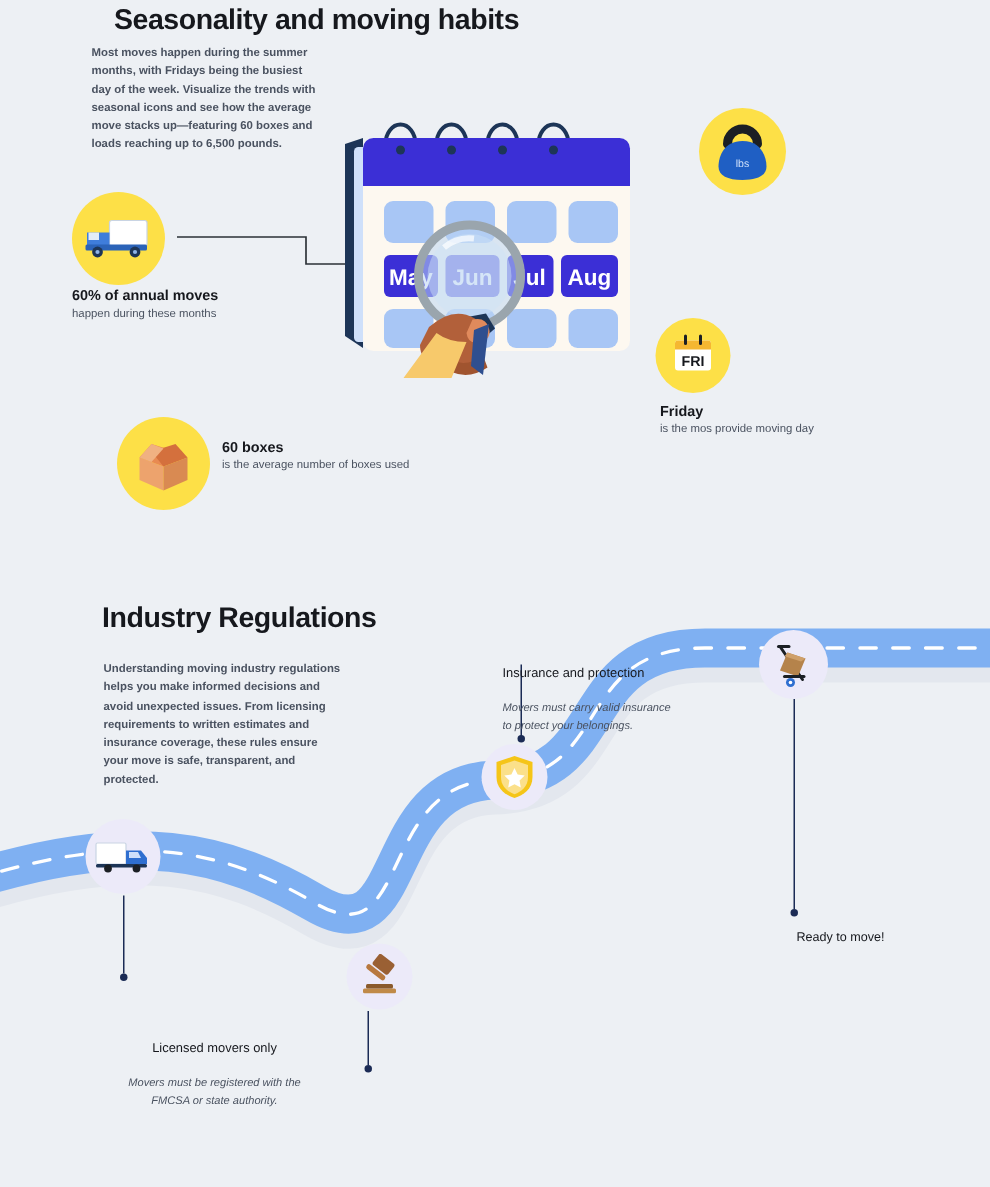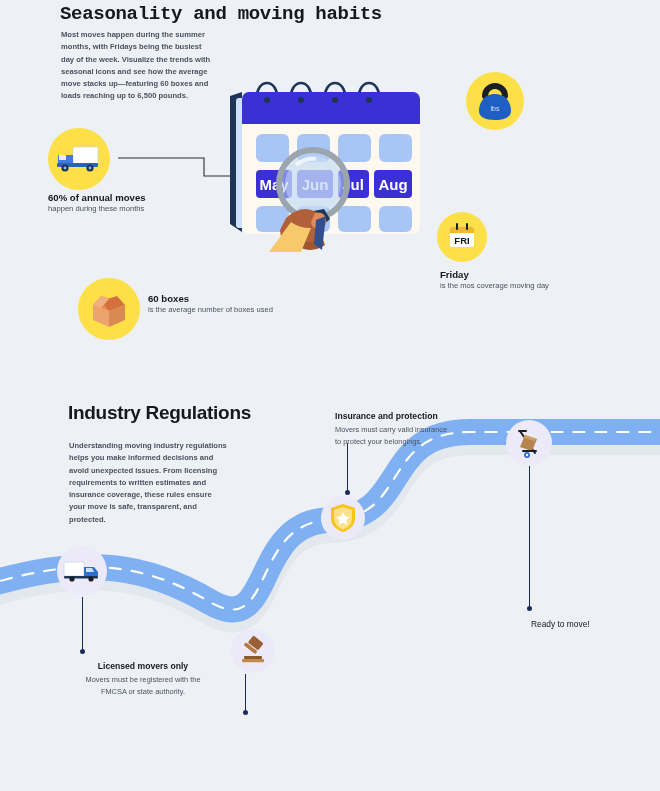--- a/index.html
+++ b/index.html
@@ -17,21 +17,21 @@
   .stat-title{ font-size:9.6px; font-weight:700; color:#16181d; }
   .stat-sub  { font-size:7.6px; color:#4a5260; line-height:1.5; }
 
   
   .bubble { position:absolute; border-radius:50%; display:flex; align-items:center; justify-content:center; }
   .bub-blue { background:#fde047; }
   .bub-lav  { background:#eceaf9; }
 
   
   #sec1 { position:absolute; left:0; top:0; width:660px; height:372px; }
-  #title1 { position:absolute; left:60px; top:3px;font-family:Liberation Mono, monospace; }
+  #title1 { position:absolute; left:76px; top:3px; }
   #body1  { position:absolute; left:61px; top:29px; width:150px; }
 
   #calendar-art { position:absolute; left:212px; top:62px; width:215px; height:190px; }
 
   
   #truck-bubble { left:48px; top:128px; width:62px; height:62px; }
   #truck-text { position:absolute; left:48px; top:192px; width:160px; }
   #connector { position:absolute; left:118px; top:150px; width:122px; height:32px; }
 
   
@@ -61,22 +61,22 @@
   #p-truck  { left:57px; top:174px; width:50px; height:50px; }
   #p-shield { left:321px; top:124px; width:44px; height:44px; }
   #p-gavel  { left:231px; top:257px; width:44px; height:44px; }
   #p-dolly  { left:506px; top:48px; width:46px; height:46px; }
 
   
   #co-ins { position:absolute; left:335px; top:39px; width:118px; }
   #co-lic { position:absolute; left:79px; top:289px; width:128px;text-align:center; }
   #co-wri { position:absolute; left:241px; top:345px; width:132px; }
   #co-rdy { position:absolute; left:531px; top:247px; width:120px; }
-  .co-h { font-size:8.6px; font-weight:700; color:#16181d; line-height:1.32; }
-  .co-p { font-size:7.4px; color:#4a5260; line-height:1.52; margin-top:2px; }
+  .co-h { font-size:8.6px; font-weight:400; color:#16181d; line-height:1.32;margin-top:32px; }
+  .co-p { font-size:7.4px; color:#4a5260; line-height:1.52; margin-top:12px;font-style:italic; }
   .co-plain { font-size:8.4px; font-weight:400; color:#16181d; }
 </style>
 </head>
 <body>
 
 <div class="page">
 
   <div id="sec1">
 
     <div id="title1" class="sec-title">Seasonality and moving habits</div>
@@ -182,21 +182,21 @@
       <svg width="34" height="34" viewBox="0 0 34 34">
         <rect x="5" y="7" width="24" height="20" rx="2" fill="#ffffff"></rect>
         <path d="M5 9 a2 2 0 0 1 2 -2 h20 a2 2 0 0 1 2 2 v4 H5 z" fill="#f5b731"></path>
         <rect x="11" y="3" width="2" height="7" rx="1" fill="#1b1f24"></rect>
         <rect x="21" y="3" width="2" height="7" rx="1" fill="#1b1f24"></rect>
         <text x="17" y="24" font-family="Liberation Sans, sans-serif" font-size="9.5" font-weight="700" fill="#16181d" text-anchor="middle">FRI</text>
       </svg>
     </div>
     <div id="fri-text">
       <div class="stat-title">Friday</div>
-      <div class="stat-sub">is the mos coverage moving day</div>
+      <div class="stat-sub">is the mos provide moving day</div>
     </div>
 
     <div class="bubble bub-blue" id="box-bubble">
       <svg width="44" height="40" viewBox="0 0 44 40">
         <path d="M6 16 L22 22 L22 38 L6 31 z" fill="#eda36d"></path>
         <path d="M38 16 L22 22 L22 38 L38 31 z" fill="#d98a52"></path>
         <path d="M6 16 L14 7 L30 12 L22 22 z" fill="#e88a52"></path>
         <path d="M38 16 L30 7 L14 12 L22 22 z" fill="#d4703d"></path>
         <path d="M6 16 L14 7 L22 10 L14 19 z" fill="#f0b182"></path>
       </svg>

